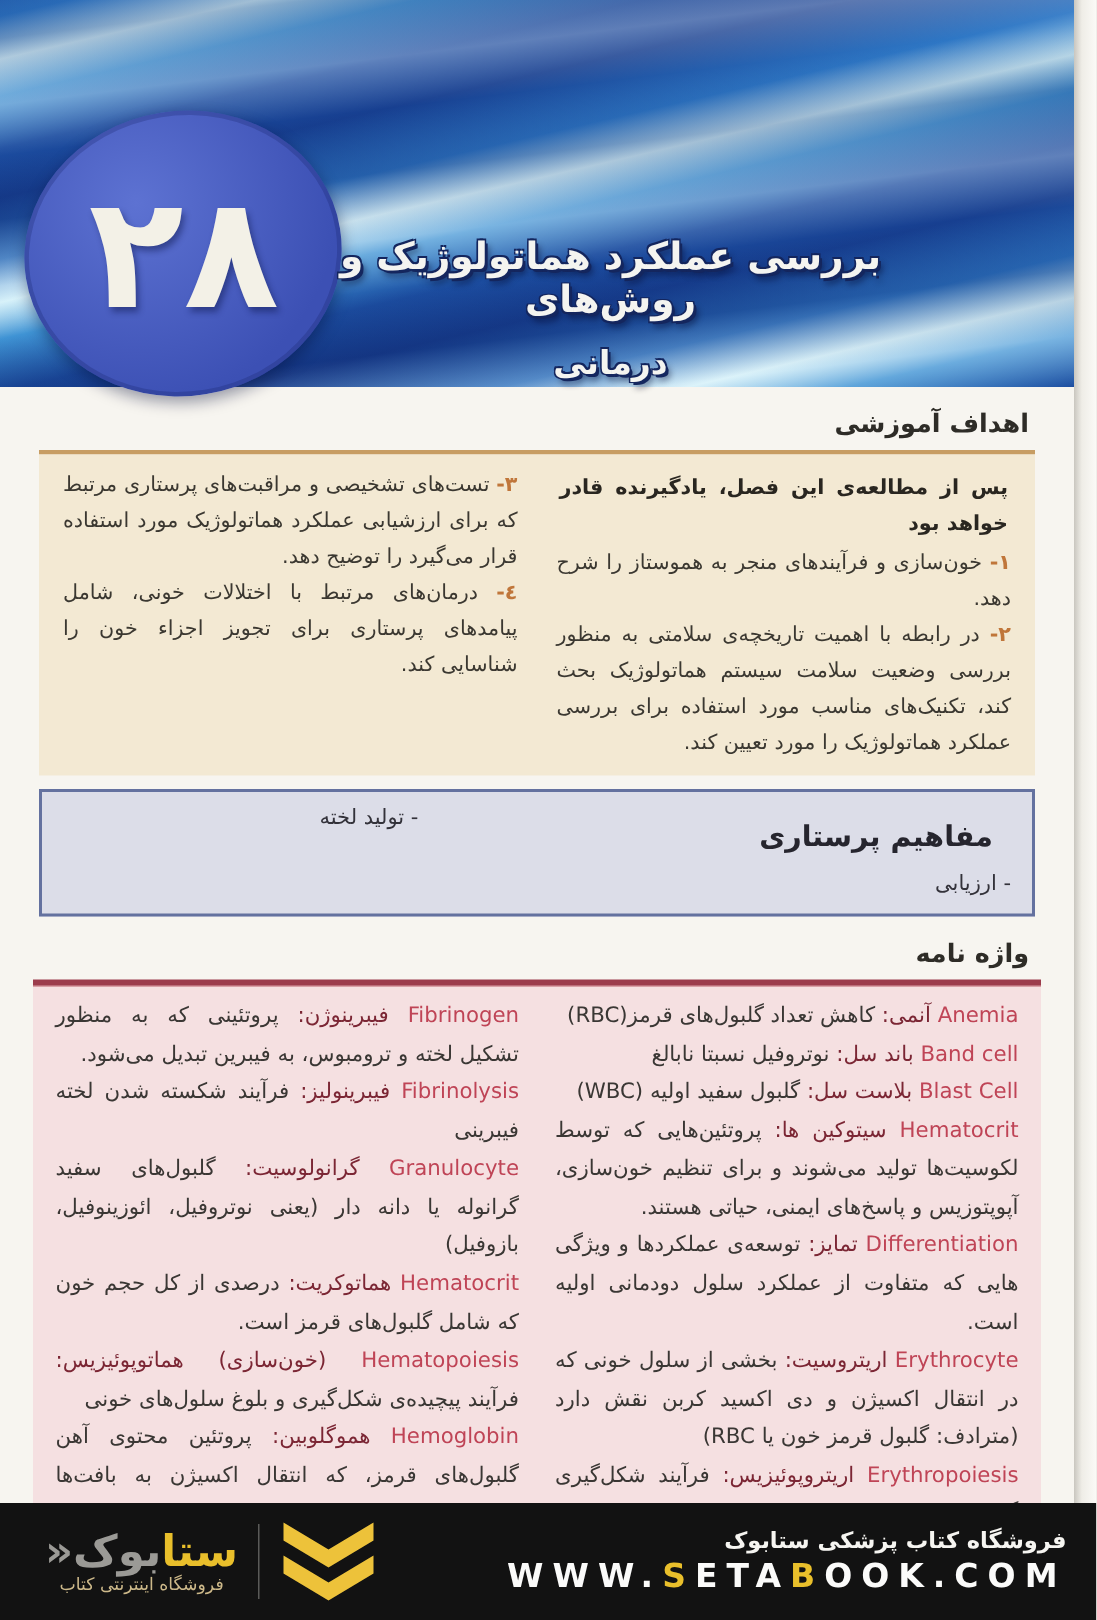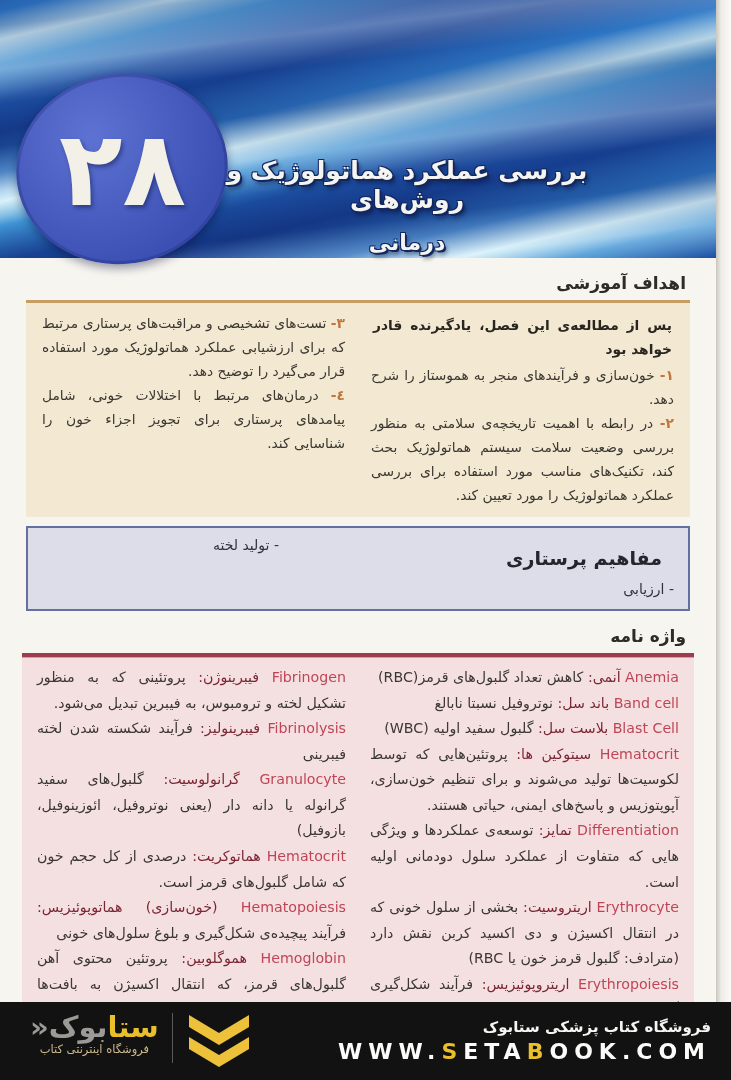--- a/index.html
+++ b/index.html
@@ -77,21 +77,21 @@
   .glossary-box .g-col{flex:1;min-width:0;}
   .g-entry{margin:0;}
   .term-en{color:#bf4456;}
   .term-fa{font-weight:normal;color:#7b2634;}
   
   .footer{
     position:absolute;bottom:0;left:0;width:731px;height:78px;background:#121212;
     display:flex;align-items:center;justify-content:space-between;
     padding:0 20px 0 30px;box-sizing:border-box;z-index:10;
   }
-  .footer-left{display:flex;gap:13px;}
+  .footer-left{display:flex;align-items:center;gap:13px;}
   .logo-word{text-align:center;}
   .wordmark{direction:rtl;font-size:29px;font-weight:bold;line-height:1;}
   .wm-yellow{color:#e9bf2b;}
   .wm-gray{color:#9b9a96;}
   .logo-caption{font-size:11.5px;color:#cdb98a;margin-top:0;}
   .logo-divider{width:1px;height:50px;background:#5a5a58;}
   .footer-right{text-align:right;}
   .store-name{direction:rtl;font-size:15px;font-weight:bold;color:#f6f5f1;margin-bottom:3px;}
   .site-url{direction:ltr;font-size:22px;font-weight:bold;letter-spacing:6px;color:#fbfbfa;white-space:nowrap;}
   .site-url .yellow{color:#e9bf2b;}

